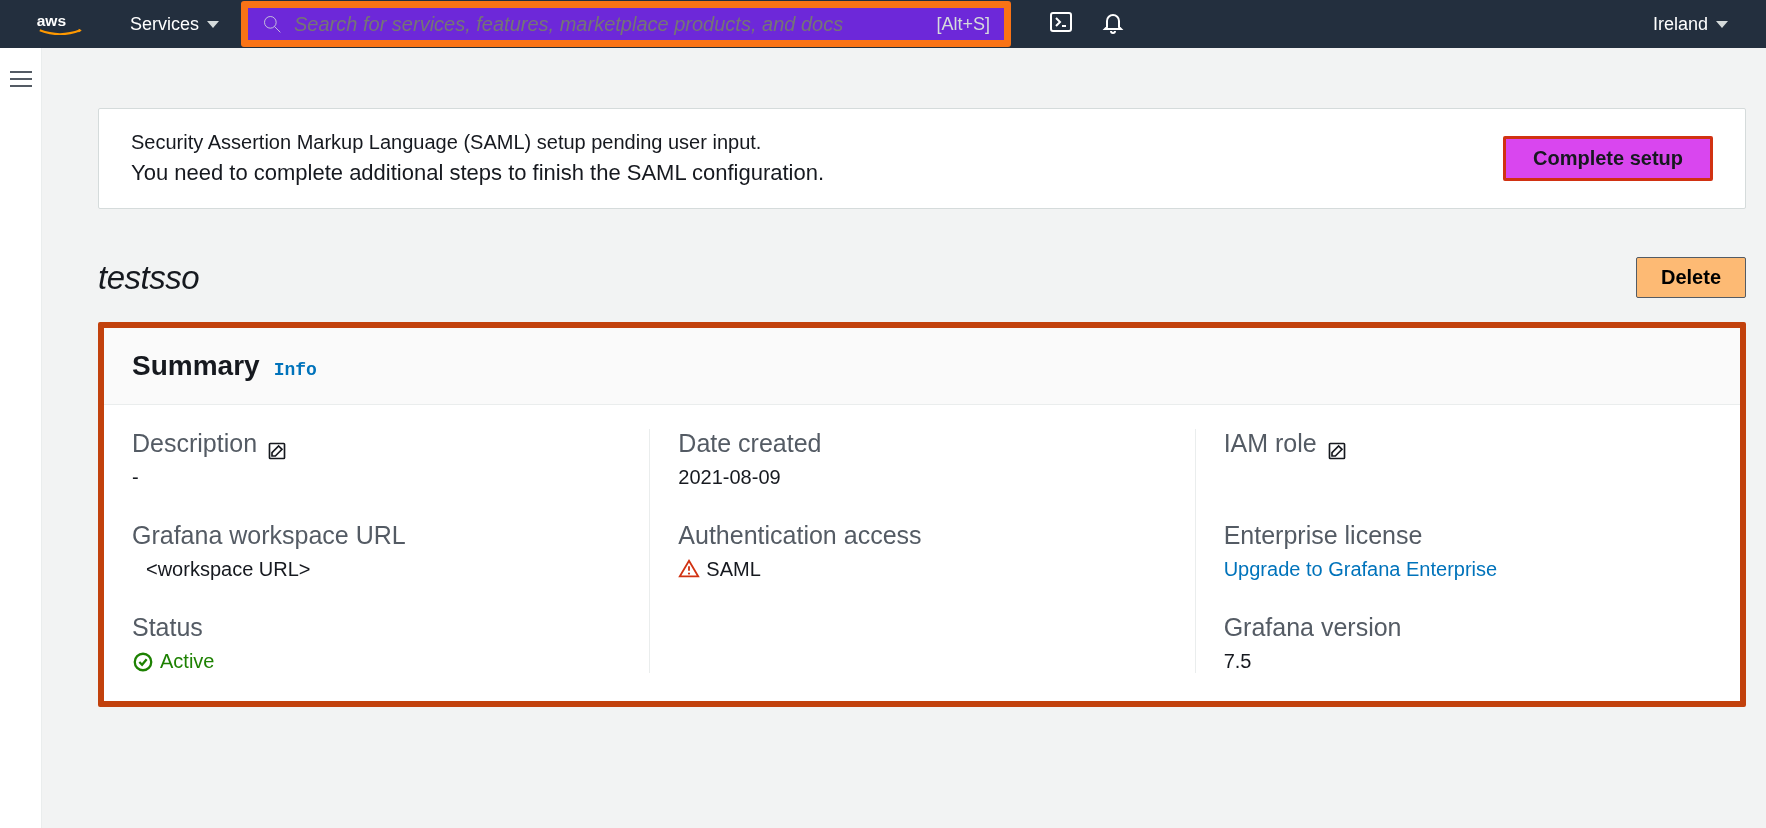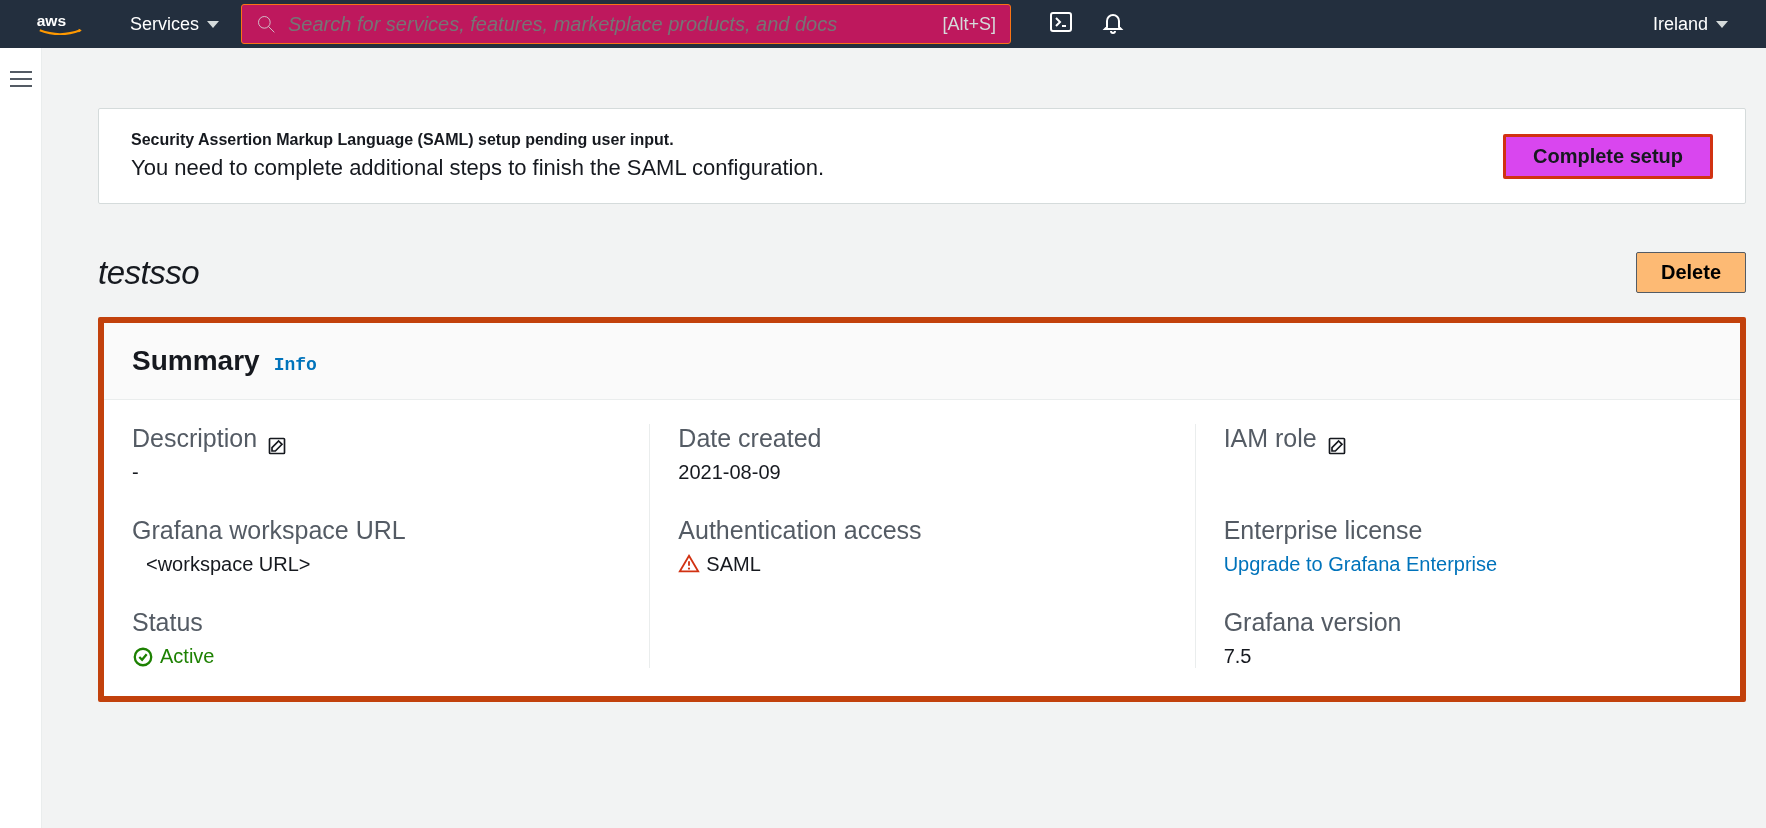--- a/index.html
+++ b/index.html
@@ -5,42 +5,42 @@
   * { box-sizing: border-box; margin: 0; padding: 0; }
   body { font-family: "Amazon Ember", "Helvetica Neue", Arial, sans-serif; background: #f2f3f3; color: #16191f; width: 1766px; height: 828px; overflow: hidden; }
 
   
   .topnav { height: 48px; background: #232f3e; display: flex; align-items: center; color: #fff; font-size: 18px; }
   .logo { padding: 0 24px 0 36px; display:flex; align-items:center; }
   .logo svg { width: 48px; height: 28px; }
   .services { display:flex; align-items:center; padding: 0 22px; height: 37px; cursor: pointer; }
   .services span { margin-right: 8px; }
   .caret-down { width: 0; height: 0; border-left: 6px solid transparent; border-right: 6px solid transparent; border-top: 7px solid #d5dbdb; }
-  .search-wrap { flex: 0 0 770px; height: 40px; background: #be185d; border: 1px solid #f97316; border-radius: 3px; display:flex; align-items:center; padding: 16px 14px; }
+  .search-wrap { flex: 0 0 770px; height: 40px; background: #6d28d9; border: 7px solid #f97316; border-radius: 3px; display:flex; align-items:center; padding: 16px 14px; }
   .search-wrap svg { width: 20px; height:20px; stroke:#d5dbdb; fill:none; }
   .search-wrap input { flex:1; background: transparent; border:none; color:#d5dbdb; font-size: 20px; font-style: italic; margin-left: 12px; outline:none; }
   .kbd { color:#d5dbdb; font-size: 18px; }
   .nav-spacer { width: 24px; }
   .nav-icon { padding: 0 14px; cursor:pointer; }
   .nav-icon svg { width: 24px; height:24px; stroke:#fff; fill:none; stroke-width:2; }
   .nav-right { margin-left:auto; display:flex; align-items:center; padding-right: 24px; }
   .region { display:flex; align-items:center; cursor:pointer; padding: 0 14px; }
   .region span { margin-right:8px; }
 
   
   .left-strip { position:absolute; top:48px; left:0; width:42px; height: calc(828px - 48px); background:#fff; border-right:1px solid #eaeded; display:flex; justify-content:center; padding-top:18px; }
   .hamburger { cursor:pointer; }
   .hamburger div { width:22px; height:2px; background:#545b64; margin:5px 0; }
 
   
   .main { position:absolute; top:48px; left:42px; right:0; bottom:0; padding: 60px 0 0 0; overflow:hidden; }
   .container { margin: 0 0 0 56px; width: 1648px; }
 
   .alert { background:#fff; border:1px solid #d5dbdb; border-radius:2px; padding: 22px 32px; display:flex; align-items:center; justify-content:space-between; }
-  .alert-text h3 { font-size: 16px; font-weight: 700; margin-bottom: 6px; }
+  .alert-text h3 { font-size: 20px; font-weight: 400; margin-bottom: 6px; }
   .alert-text p { font-size: 22px; color:#16191f; }
   .alert-btn { border:3px solid #d13212; background:#d946ef; color:#16191f; padding: 8px 27px; font-size:20px; font-weight:700; border-radius:2px; cursor:pointer; }
 
   .title-row { margin-top: 48px; display:flex; align-items:center; justify-content:space-between; }
   .title-row h1 { font-size:33px; font-weight:400; letter-spacing: -0.5px; font-style: italic; }
   .btn { background:#fdba74; border:1px solid #545b64; border-radius:2px; padding:8px 24px; font-size:20px; font-weight:700; cursor:pointer; }
 
   .panel { margin-top: 24px; background:#fff; border:6px solid #c2410c; border-radius:2px; }
   .panel-header { background:#fafafa; border-bottom:1px solid #eaeded; padding: 22px 28px; display:flex; align-items:baseline; }
   .panel-header h2 { font-size: 28px; font-weight:700; margin-right:14px; }

